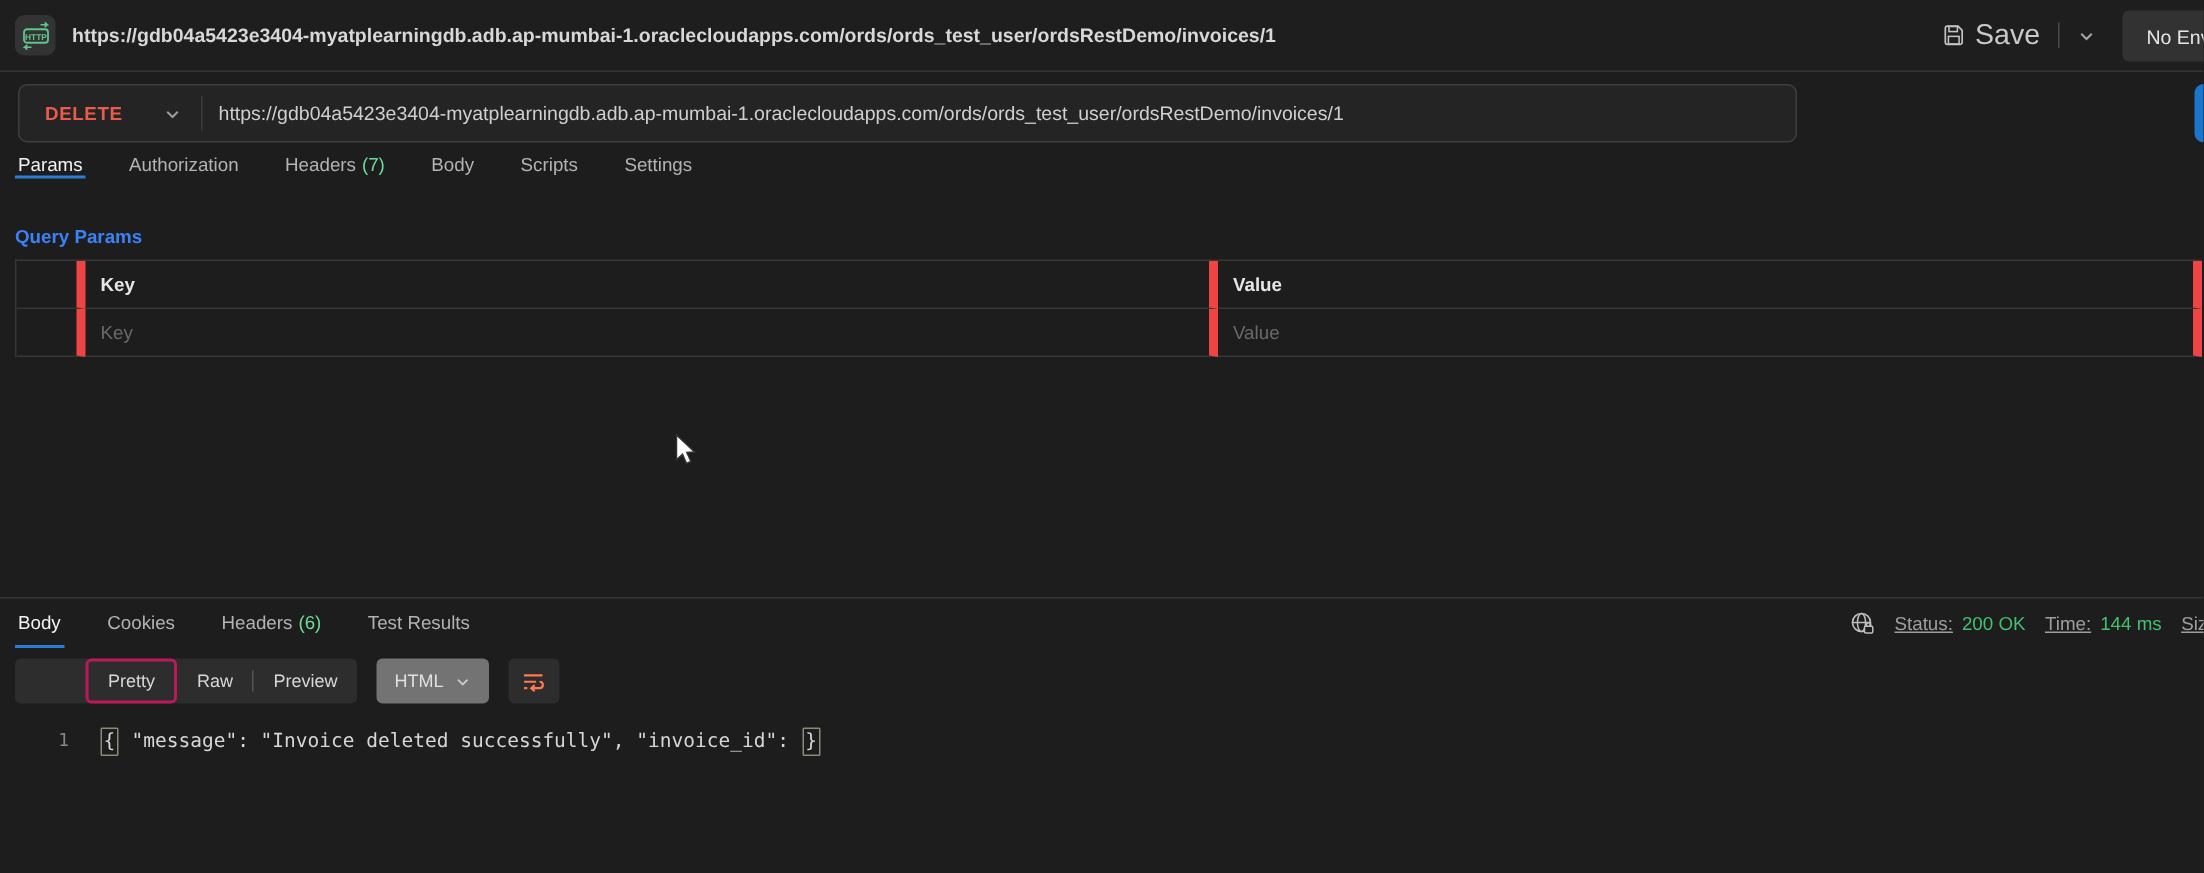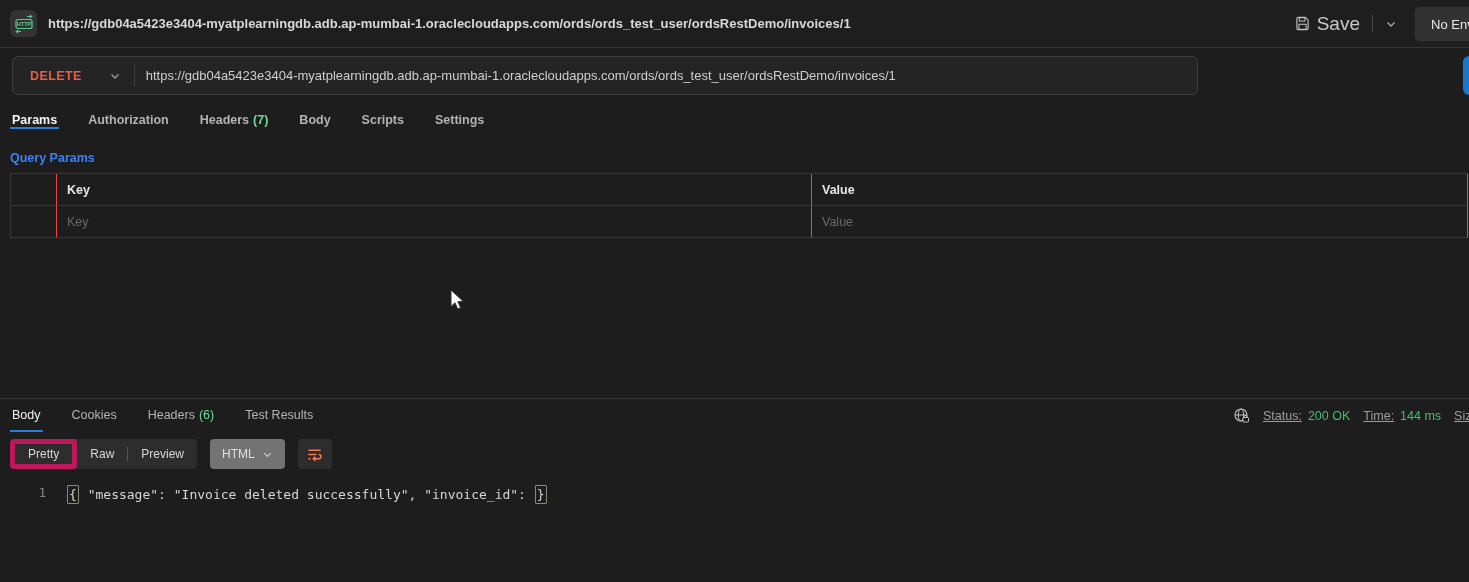--- a/index.html
+++ b/index.html
@@ -29,48 +29,48 @@
                  border:1px solid #3e3e3e; border-radius:6px; background:#242424;
                  display:flex; align-items:center; }
   .method { font-size:12.5px; font-weight:700; color:#eb5b4b; padding-left:17px; letter-spacing:.4px; }
   .method-chevron { margin-left:27px; display:flex; }
   .url-sep { width:1px; align-self:stretch; margin:7px 0 7px 13px; background:#3c3c3c; }
   .url-text { padding-left:11px; font-size:13px; color:#cfcfcf; white-space:nowrap; overflow:hidden; }
   .send-btn { position:absolute; left:1463px; top:8px; width:72px; height:39px; background:#1877cc;
               border-radius:6px; color:#ffffff; font-size:13px; font-weight:700;
               display:flex; align-items:center; justify-content:center; }
   
-  .tabs-row { height:36px; display:flex; align-items:center; padding-left:10px; gap:27px;font-weight:bold; }
+  .tabs-row { height:36px; display:flex; align-items:flex-start; padding-left:10px; gap:27px; }
   .tab { display:flex; align-items:center; gap:4px; font-size:12.5px; color:#b3b3b3;
          border-bottom:2px solid transparent; padding:0 2px; cursor:default; white-space:nowrap; }
   .tab.active { color:#f2f2f2; border-bottom-color:#2a7cd5; }
   .tab .count { color:#6bdd9a; }
   
   .qp-label { margin:12px 0 8px 10px; font-size:12.5px; font-weight:700; color:#3b82f6; }
   .params-table { margin-left:10px; width:1458px; display:grid; grid-template-columns:46px 755px auto;
                   border-top:1px solid #373737; border-left:1px solid #373737; }
-  .pcell { height:32px; border-right:1px solid #ef4444; border-bottom:1px solid #373737;
+  .pcell { height:32px; border-right:6px solid #ef4444; border-bottom:1px solid #373737;
            display:flex; align-items:center; padding:0 10px; }
   .pcell.hdr { font-weight:700; font-size:12.5px; color:#e6e6e6; }
   .pinput { background:transparent; border:none; outline:none; color:#cccccc; font-size:12.5px;
             width:100%; font-family:inherit; }
   .pinput::placeholder { color:#6a6a6a; opacity:1; }
   .mid-gap { height:160px; }
   
   .resp { border-top:1px solid #363636; }
   .resp-tabs { height:33px; display:flex; align-items:stretch; padding-left:10px; gap:27px; position:relative; }
   .resp-meta { position:absolute; left:1233px; top:0; height:33px; display:flex; align-items:center;
                gap:6px; white-space:nowrap; font-size:12.5px; color:#9e9e9e; }
   .mval { color:#43bf6f; }
   .mlabel { margin-left:7px;text-decoration:underline; }
   .resp-toolbar { margin-top:7px; display:flex; align-items:center; padding-left:10px; gap:13px; height:30px; }
   .view-group { display:flex; align-items:center; background:#2d2d2d; border-radius:4px; height:30px; }
   .view-btn { font-size:12px; color:#d8d8d8; height:30px; display:flex; align-items:center;
               padding:0 13px; border-radius:4px; cursor:default; }
-  .view-btn.selected { border:5px solid #be185d; }
+  .view-btn.selected { border:2px solid #be185d;margin-left:47px; }
   .vg-sep { width:1px; height:14px; background:#555555; }
   .format-btn { display:flex; align-items:center; gap:7px; background:#737373; border-radius:4px;
                 height:30px; padding:0 12px; font-size:12px; color:#e0e0e0; cursor:default; }
   .wrap-btn { width:34px; height:30px; background:#2d2d2d; border-radius:4px;
               display:flex; align-items:center; justify-content:center; cursor:default; }
   
   .code-area { padding-top:16px; }
   .code-line { display:flex; font-family:"DejaVu Sans Mono", monospace; font-size:13px; line-height:17px; }
   .line-no { width:46px; text-align:right; color:#878787; font-size:12px; }
   .code-text { margin-left:20px; color:#d6d6d6; white-space:pre; display:flex; align-items:center; }

